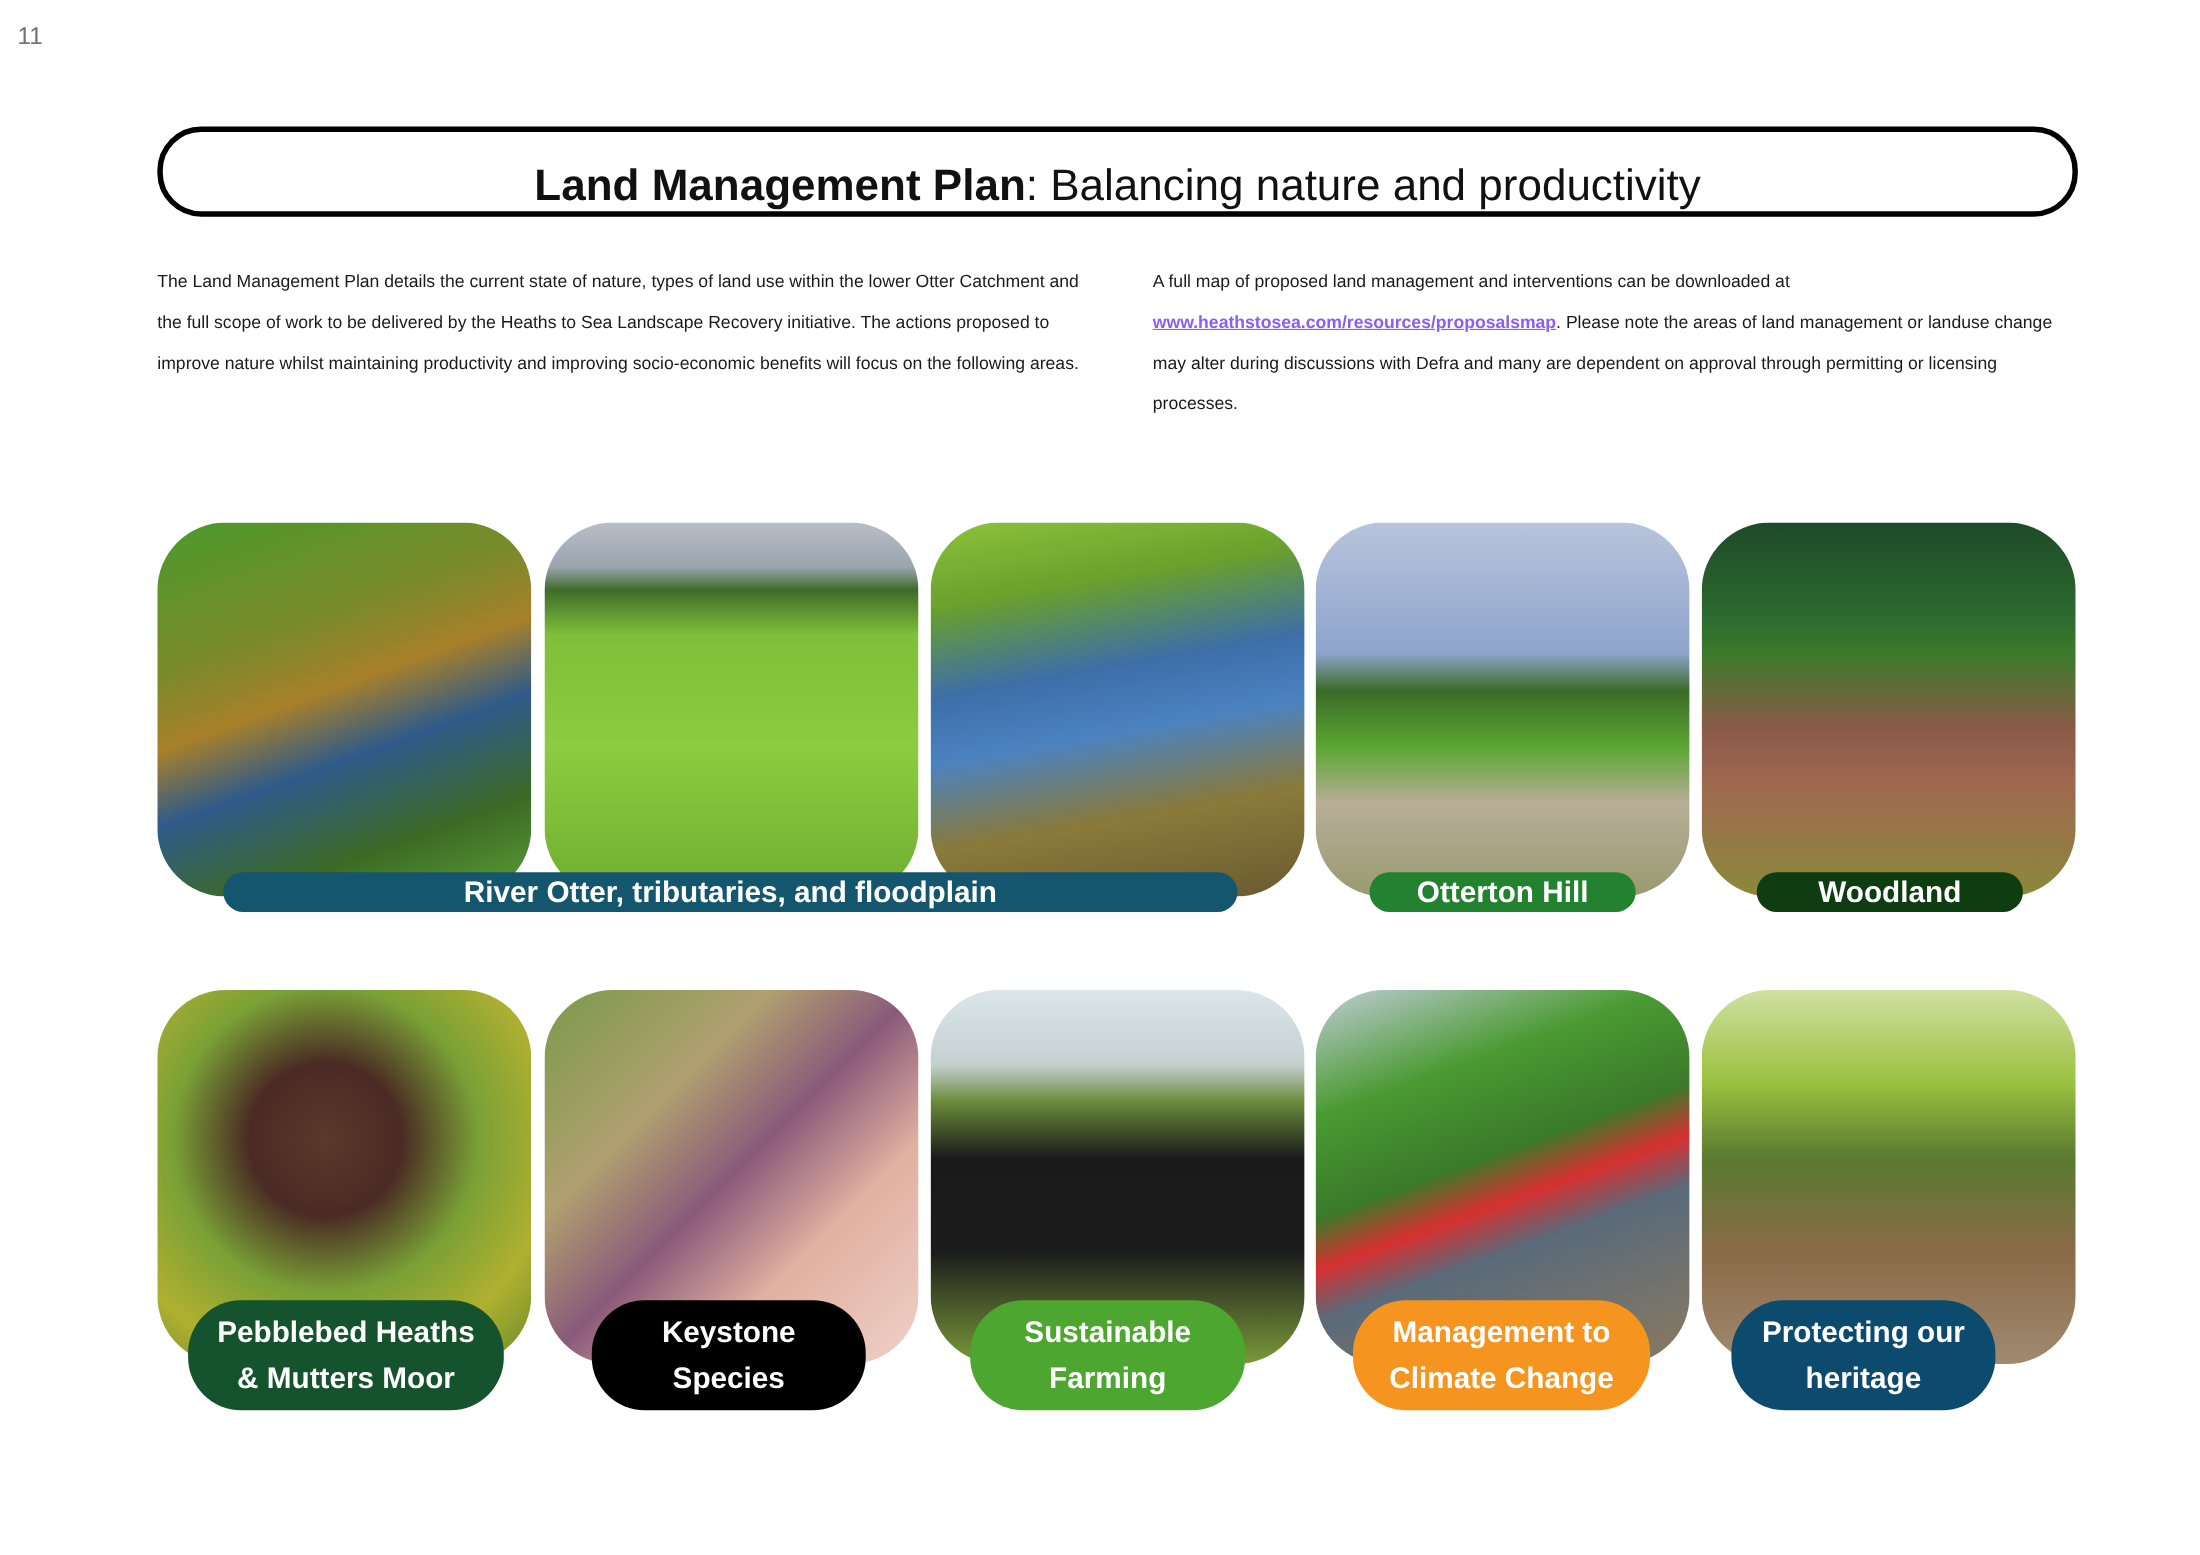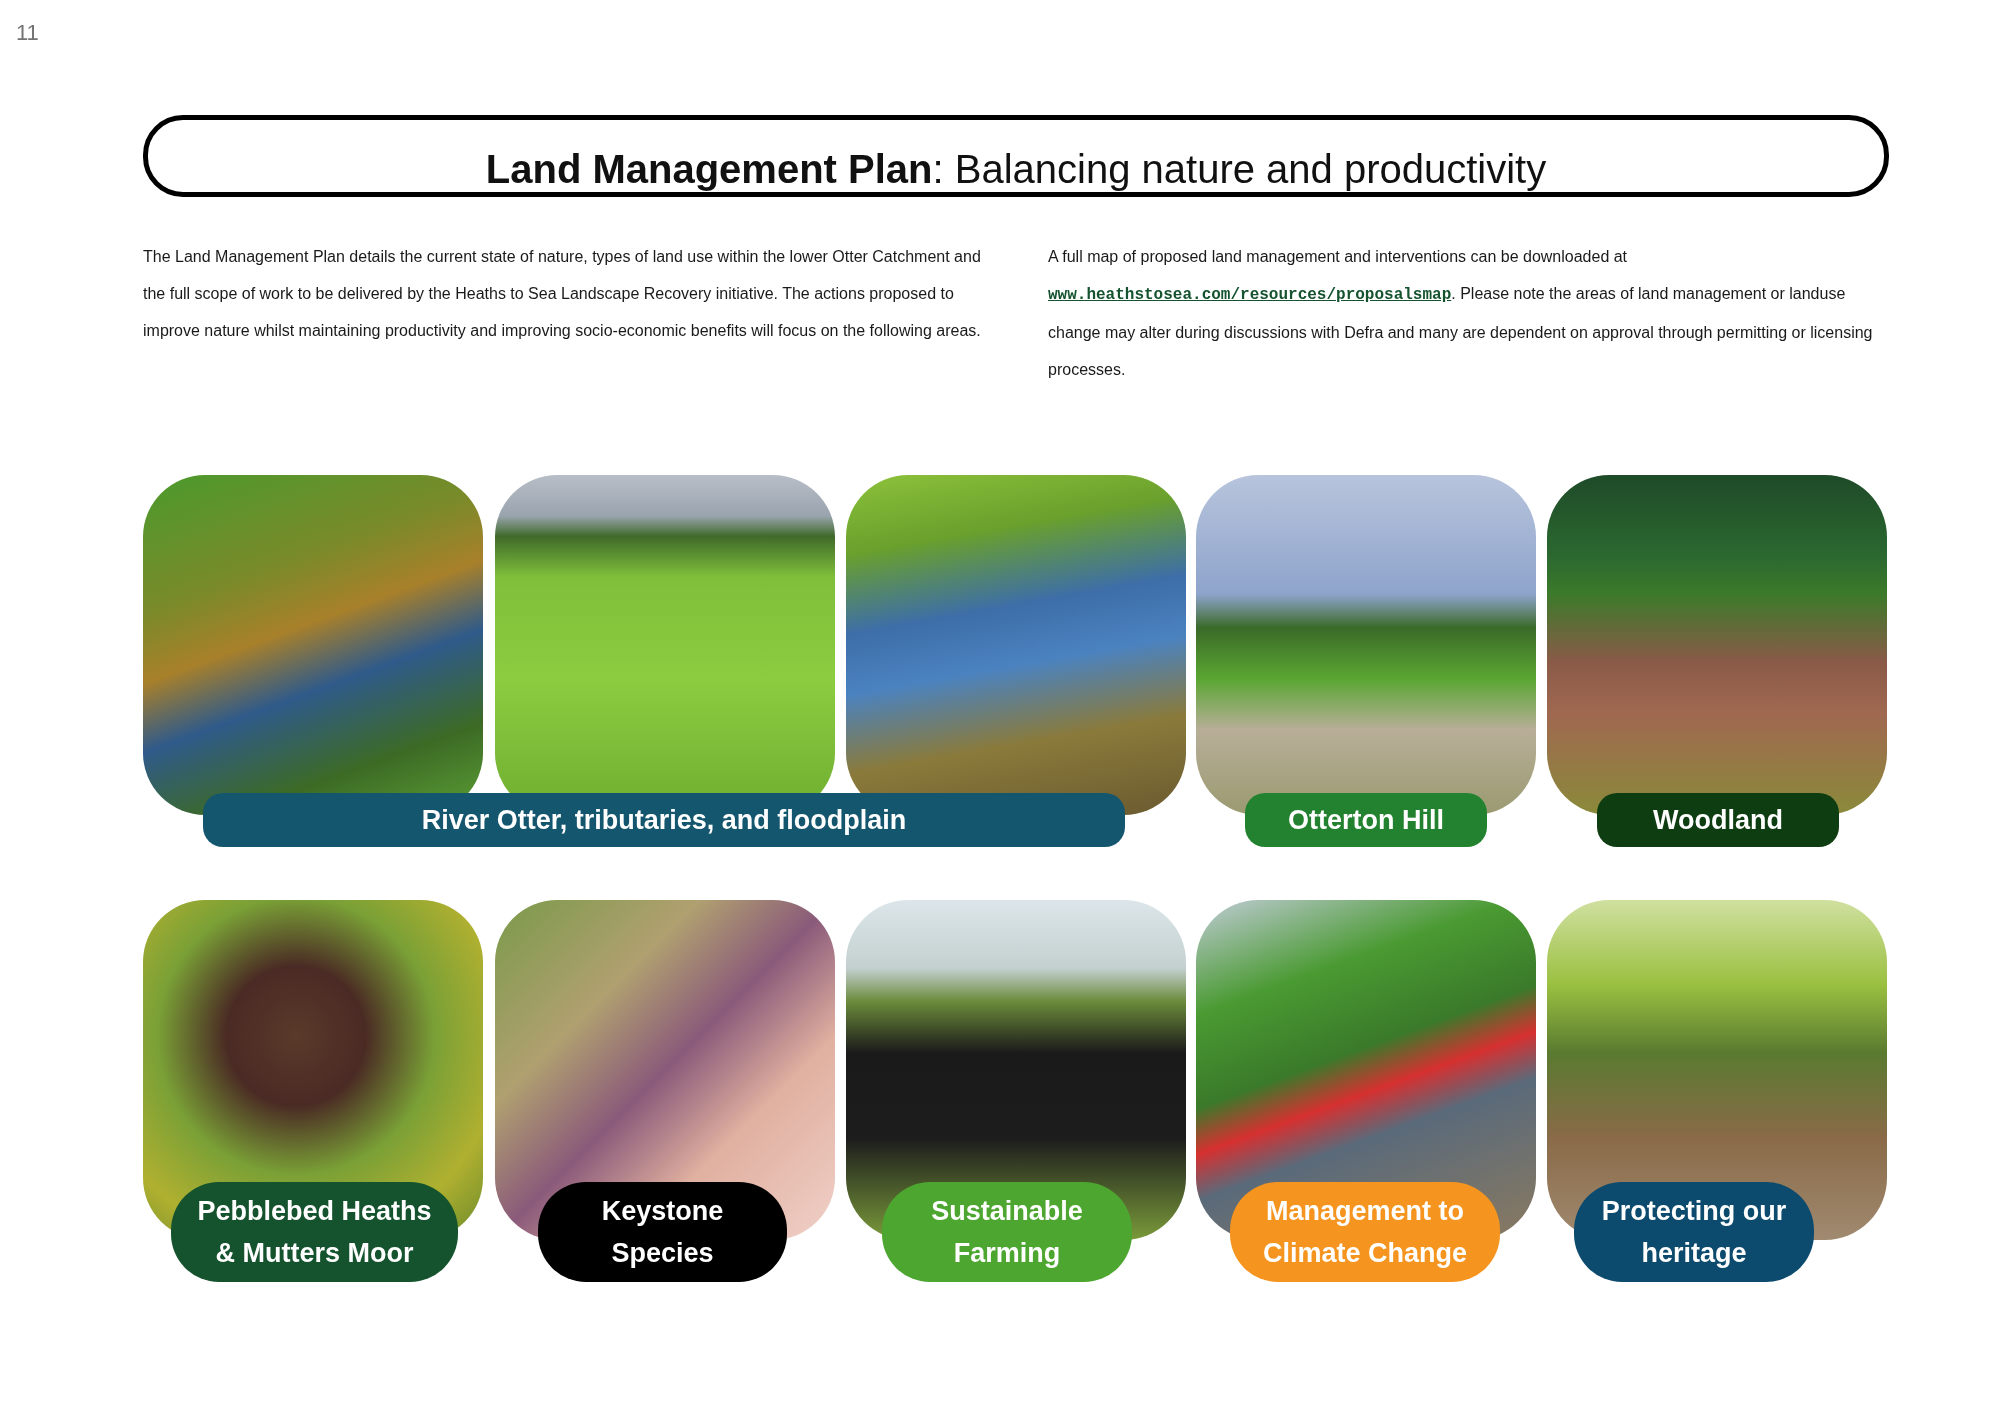--- a/index.html
+++ b/index.html
@@ -1,25 +1,25 @@
 <!DOCTYPE html>
 <html><head>
 <meta charset="utf-8">
 <style>
   html,body{margin:0;padding:0;background:#fff;}
   body{width:2000px;height:1414px;position:relative;overflow:hidden;font-family:"Liberation Sans","DejaVu Sans",sans-serif;color:#111;}
   .pagenum{position:absolute;left:16px;top:20px;font-size:22px;color:#737373;}
   .titlebox{position:absolute;left:143px;top:115px;width:1736px;height:72px;border:5px solid #000;border-radius:40px;display:flex;align-items:flex-end;justify-content:center;font-size:40px;}
   .titlebox b{font-weight:bold;}
   .para{position:absolute;top:238px;font-size:16px;line-height:37px;color:#1a1a1a;}
-  .para a{color:#14532d;font-weight:bold;text-decoration:underline;font-family:Liberation Mono, monospace;}
+  .para a{color:#8b5cf6;font-weight:bold;text-decoration:underline;}
   .tile{position:absolute;width:340px;height:340px;border-radius:62px;overflow:hidden;}
   .tile .img{width:100%;height:100%;}
   .label{position:absolute;color:#fff;font-weight:bold;display:flex;align-items:center;justify-content:center;text-align:center;font-size:27px;line-height:42px;}
-  .label.one{height:54px;border-radius:20px;}
+  .label.one{height:36px;border-radius:20px;}
   .label.two{height:100px;border-radius:48px;}
 </style>
 </head>
 <body>
 
 <div class="pagenum">11</div>
 
 <div class="titlebox">
   <span><b>Land Management Plan</b><span>: Balancing nature and productivity</span></span>
 </div>

